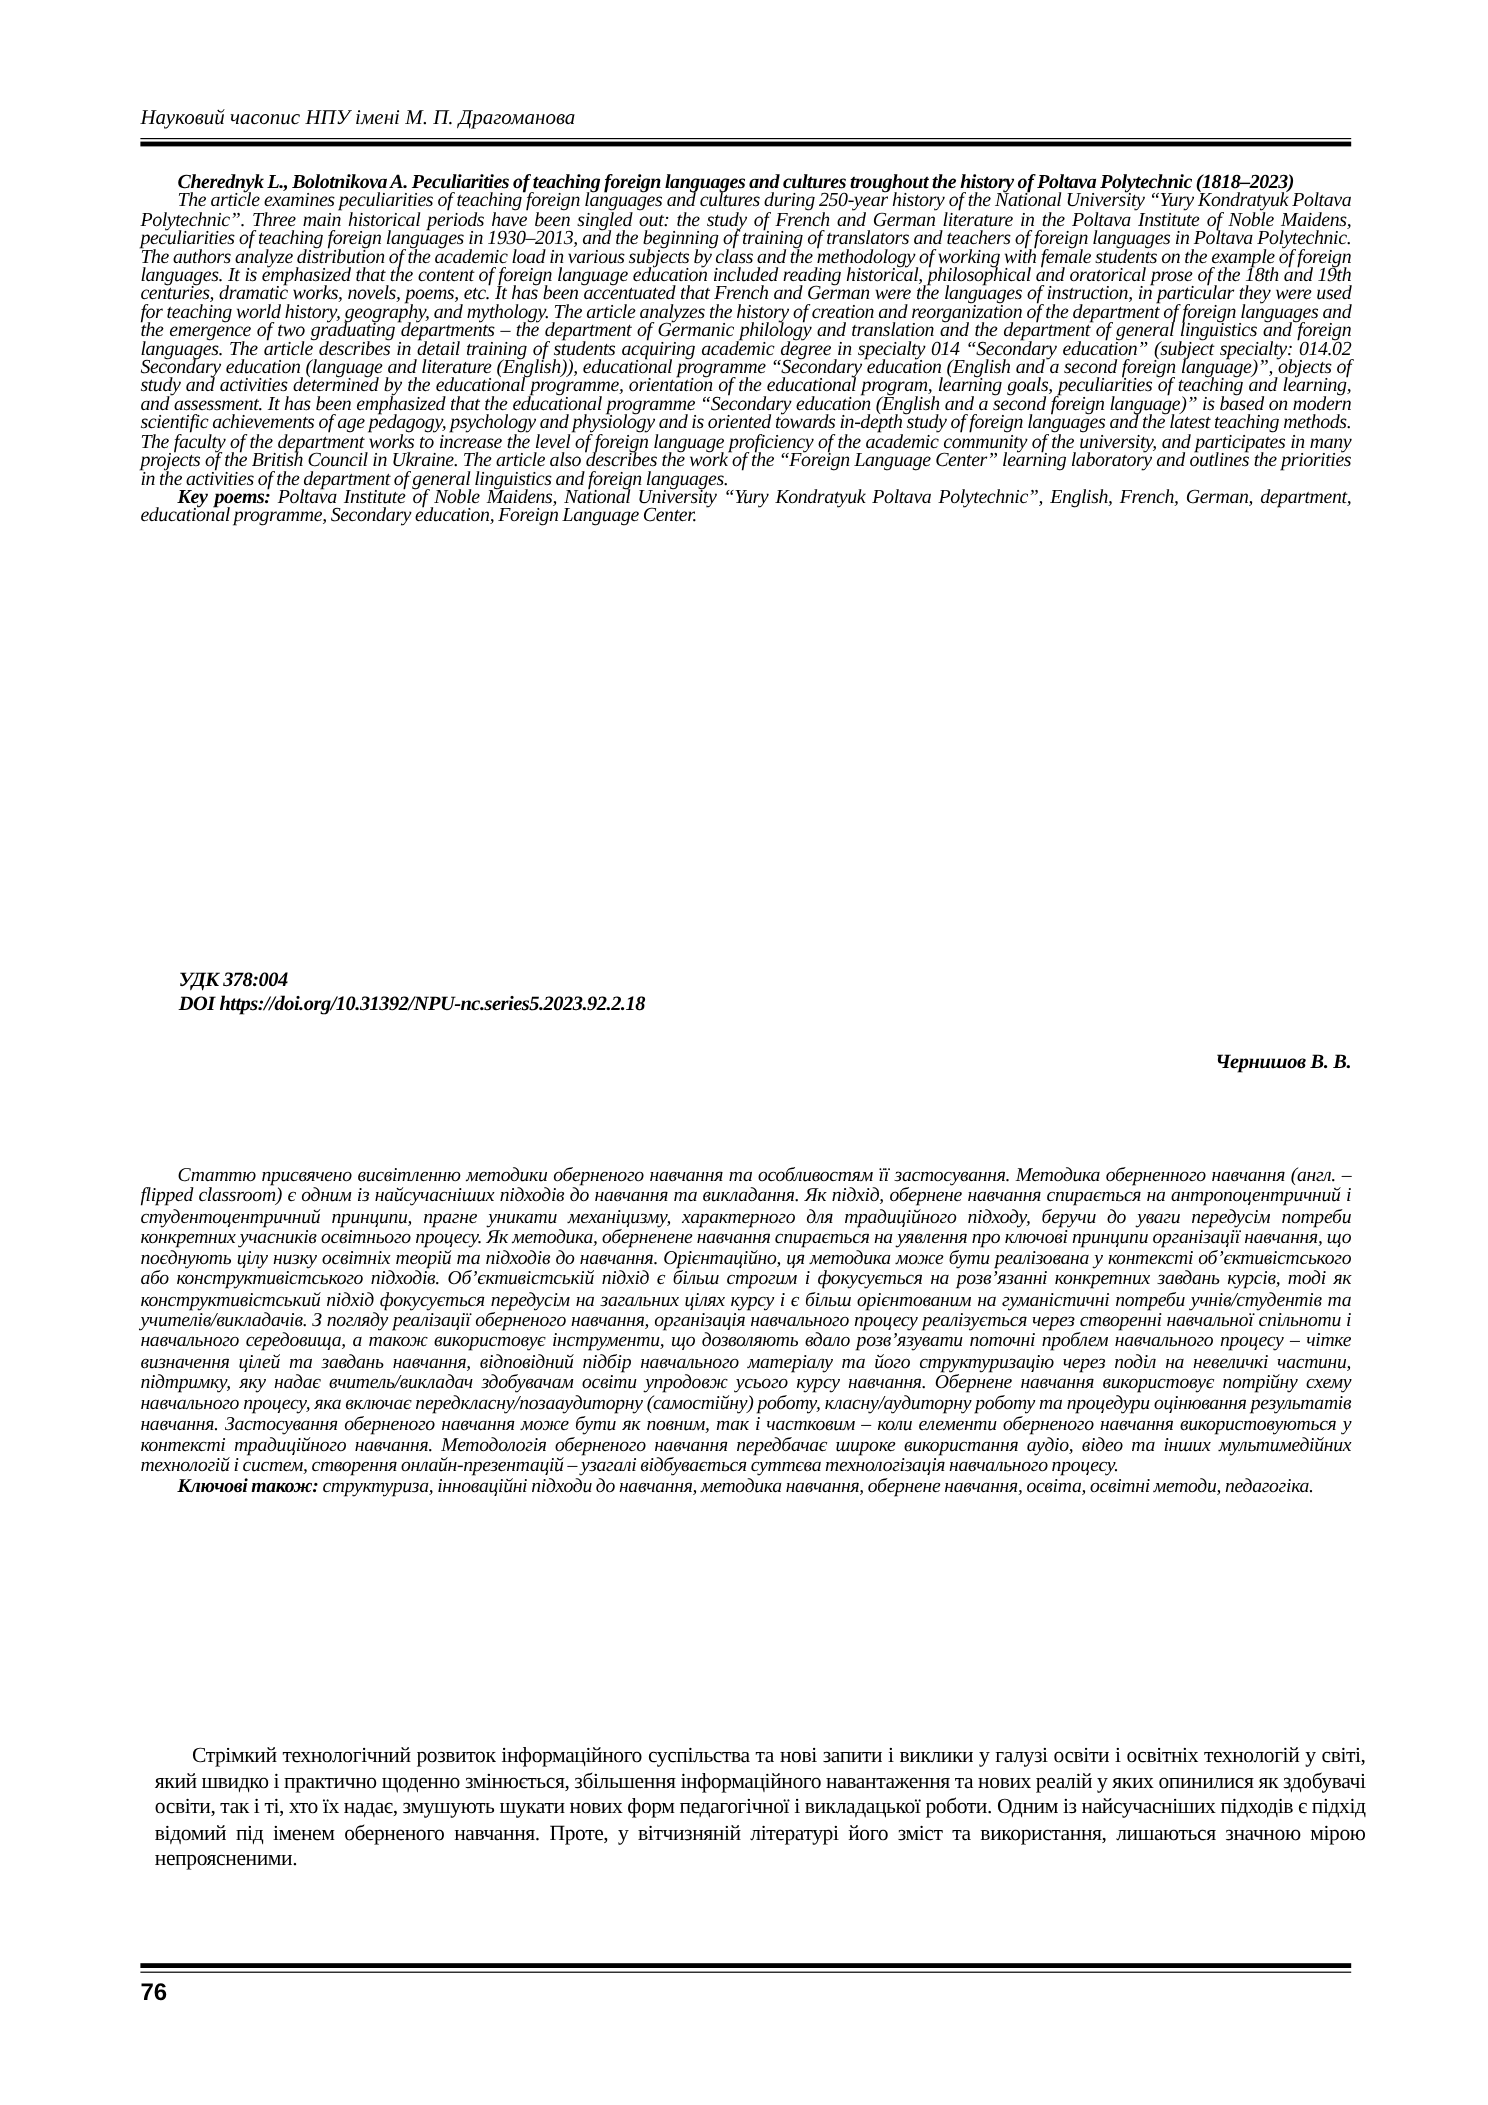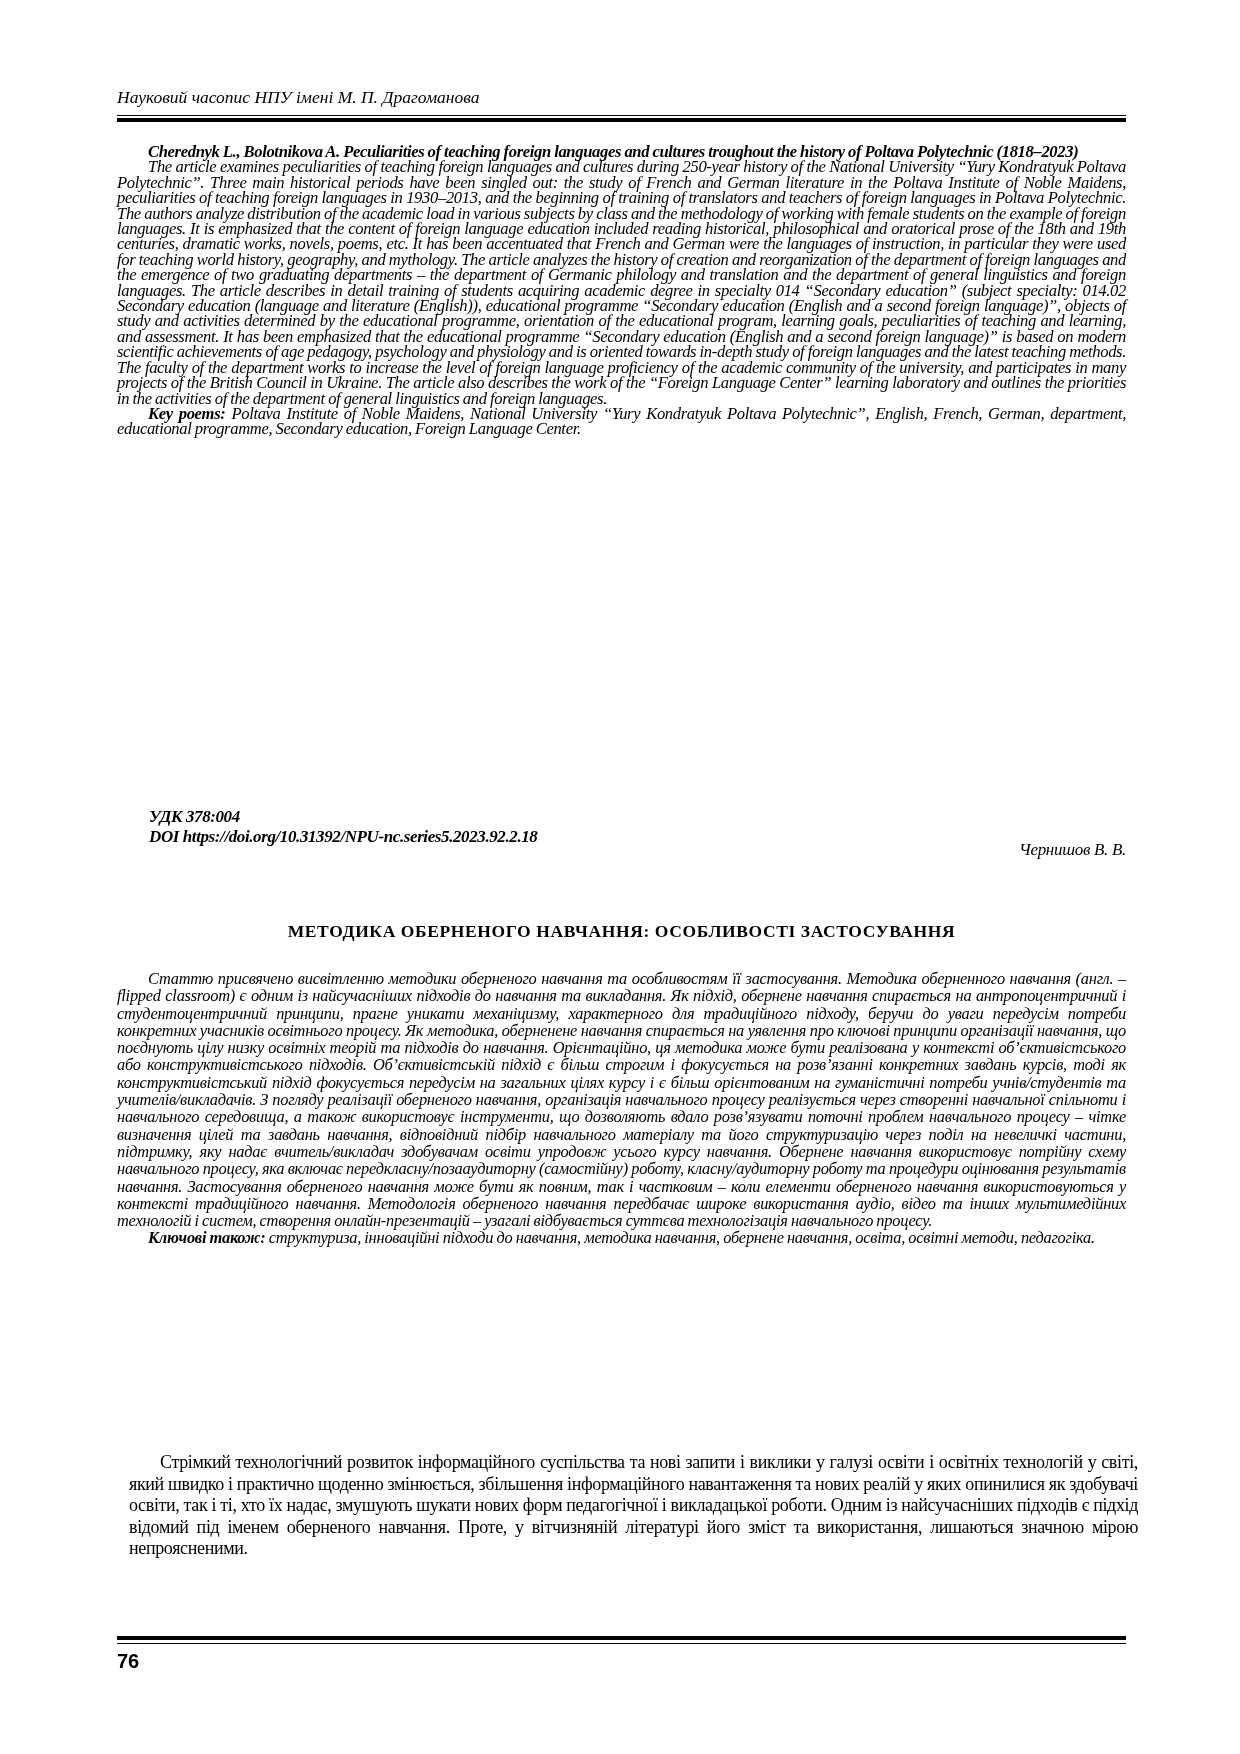--- a/index.html
+++ b/index.html
@@ -12,21 +12,21 @@
   .rule-bot-thin { position: absolute; left: 117px; width: 1009px; top: 1643px; height: 1px; background: #000; }
   .page-number { position: absolute; left: 117px; top: 1650px; font-family: "Liberation Sans", sans-serif; font-weight: bold; font-size: 20px; }
 
   .block { position: absolute; left: 117px; width: 1009px; font-style: italic; text-align: justify; hyphens: manual; font-family: Liberation Serif, serif; }
   .en-abstract { top: 144px; font-size: 16.6px; line-height: 15.4px; letter-spacing: -0.35px; word-spacing: -0.5px; }
   .en-abstract p { margin: 0; text-indent: 31px; }
   .en-title { font-weight: bold; }
   .kw-label { font-weight: bold; }
 
   .udk { position: absolute; left: 149px; top: 807px; font-style: italic; font-weight: bold; font-size: 17px; line-height: 20px; letter-spacing: -0.4px; }
-  .author { position: absolute; right: 114px; top: 840px; font-style: italic; font-weight: normal; font-size: 17px; letter-spacing: -0.3px; }
+  .author { position: absolute; right: 114px; top: 875px; font-style: italic; font-weight: bold; font-size: 17px; letter-spacing: -0.3px; }
   .uk-title { position: absolute; left: 117px; width: 1009px; top: 921px; text-align: center; font-weight: bold; font-size: 17.5px; letter-spacing: 0.6px; }
 
   .uk-abstract { top: 970px; font-size: 16.4px; line-height: 17.3px; letter-spacing: -0.25px; word-spacing: -0.6px; }
   .uk-abstract p { margin: 0; text-indent: 31px; }
 
   .body-text { position: absolute; left: 117px; width: 1009px; top: 1452px; font-size: 18px; line-height: 21.6px; text-align: justify; letter-spacing: -0.35px; word-spacing: -0.5px; margin-left: 12px; }
   .body-text p { margin: 0; text-indent: 31px; }
 </style>
 </head>
 <body>
@@ -43,21 +43,20 @@
     <p><span class="kw-label">Key poems:</span> <span>Poltava Institute of Noble Maidens, National University “Yury Kondratyuk Poltava Polytechnic”, English, French, German, department, educational programme, Secondary education, Foreign Language Center.</span></p>
   </div>
 
   <div class="udk">
     <div>УДК 378:004</div>
     <div>DOI https://doi.org/10.31392/NPU-nc.series5.2023.92.2.18</div>
   </div>
 
   <div class="author">Чернишов В. В.</div>
 
-  <div class="uk-title">МЕТОДИКА ОБЕРНЕНОГО НАВЧАННЯ: ОСОБЛИВОСТІ ЗАСТОСУВАННЯ</div>
 
   <div class="block uk-abstract">
     <p>Статтю присвячено висвітленню методики оберненого навчання та особливостям її застосування. Методика оберненного навчання (англ. – flipped classroom) є одним із найсучасніших підходів до навчання та викладання. Як підхід, обернене навчання спирається на антропоцентричний і студентоцентричний принципи, прагне уникати механіцизму, характерного для традиційного підходу, беручи до уваги передусім потреби конкретних учасників освітнього процесу. Як методика, оберненене навчання спирається на уявлення про ключові принципи організації навчання, що поєднують цілу низку освітніх теорій та підходів до навчання. Орієнтаційно, ця методика може бути реалізована у контексті об’єктивістського або конструктивістського підходів. Об’єктивістській підхід є більш строгим і фокусується на розв’язанні конкретних завдань курсів, тоді як конструктивістський підхід фокусується передусім на загальних цілях курсу і є більш орієнтованим на гуманістичні потреби учнів/студентів та учителів/викладачів. З погляду реалізації оберненого навчання, організація навчального процесу реалізується через створенні навчальної спільноти і навчально­го середовища, а також використовує інструменти, що дозволяють вдало розв’язувати поточні проблем навчального процесу – чітке визначення цілей та завдань навчання, відповідний підбір навчального матеріалу та його структуриза­цію через поділ на невеличкі частини, підтримку, яку надає вчитель/викладач здобувачам освіти упродовж усього курсу навчання. Обернене навчання використовує потрійну схему навчального процесу, яка включає передкласну/позаауди­торну (самостійну) роботу, класну/аудиторну роботу та процедури оцінювання результатів навчання. Застосування оберненого навчання може бути як повним, так і частковим – коли елементи оберненого навчання використовуються у контексті традиційного навчання. Методологія оберненого навчання передбачає широке використання аудіо, відео та інших мультимедійних технологій і систем, створення онлайн-презентацій – узагалі відбувається суттєва техно­логізація навчального процесу.</p>
     <p><span class="kw-label">Ключові також:</span> <span>структуриза, інноваційні підходи до навчання, методика навчання, обернене навчання, освіта, освіт­ні методи, педагогіка.</span></p>
   </div>
 
   <div class="body-text">
     <p>Стрімкий технологічний розвиток інформаційного суспільства та нові запити і виклики у галузі освіти і освітніх технологій у світі, який швидко і практично щоденно змінюється, збільшення інформаційного навантаження та нових реалій у яких опинилися як здобувачі освіти, так і ті, хто їх надає, змушують шукати нових форм педагогічної і викладацької роботи. Одним із найсучасніших підходів є підхід відомий під іме­нем оберненого навчання. Проте, у вітчизняній літературі його зміст та використання, лишаються значною мірою непроясненими.</p>
   </div>
 

